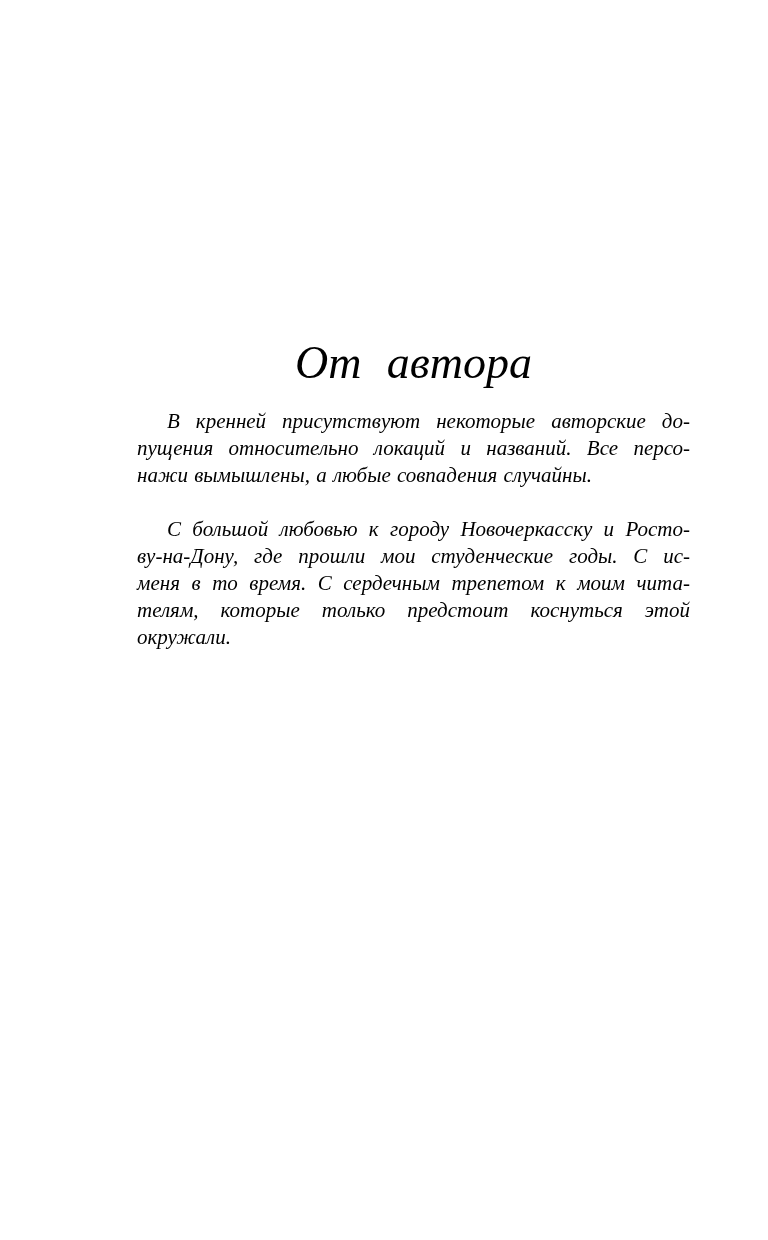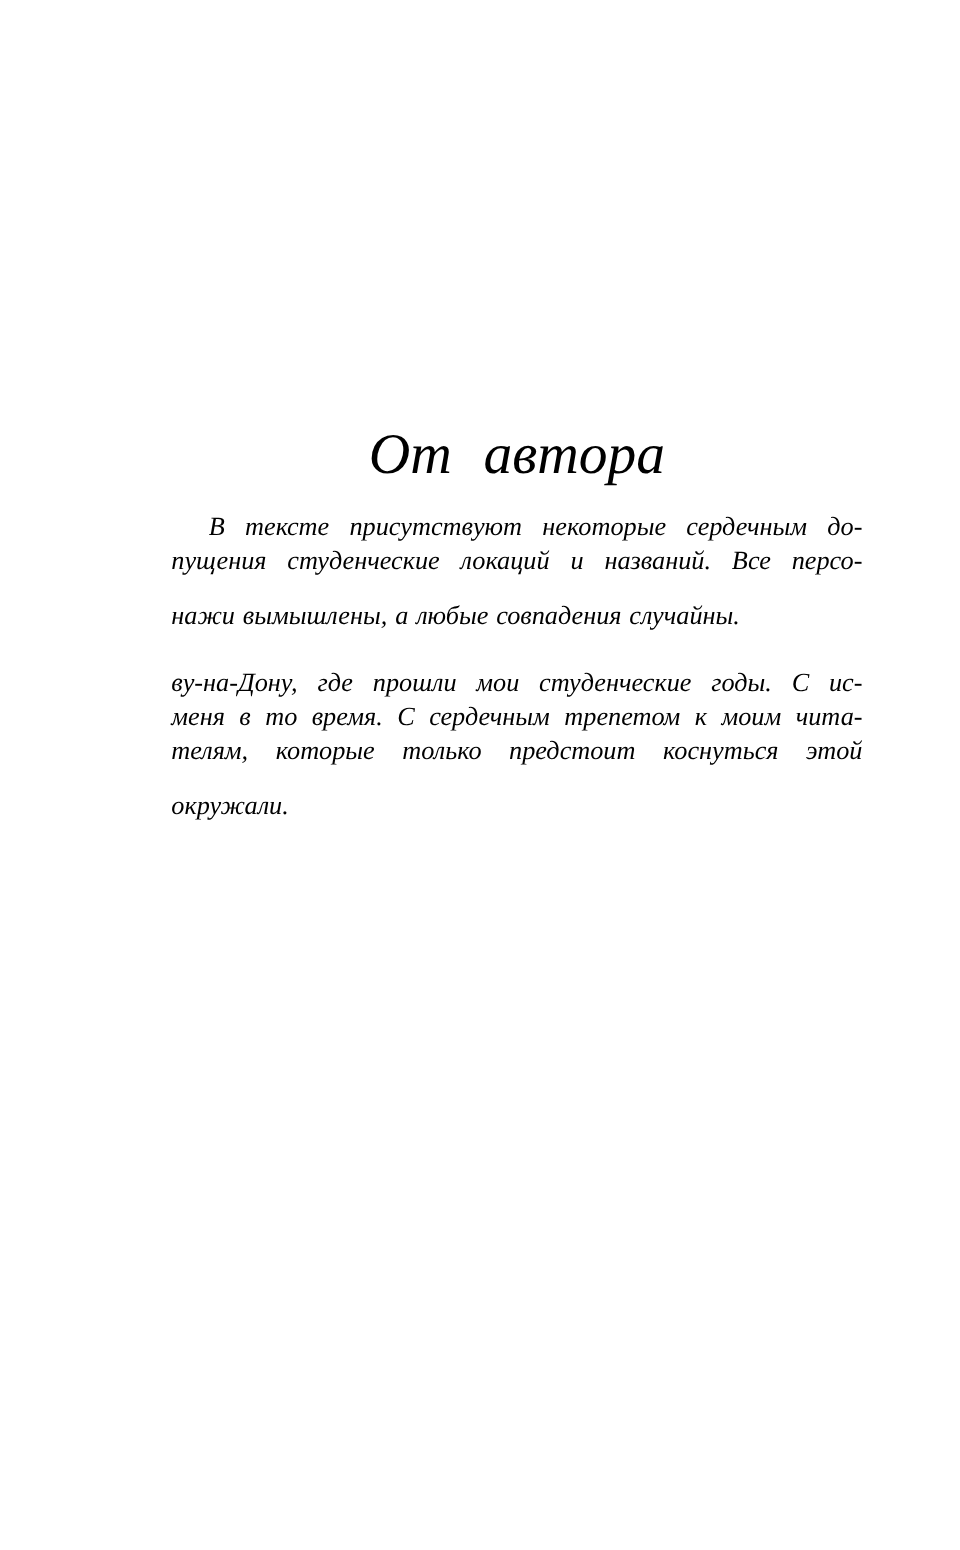--- a/index.html
+++ b/index.html
@@ -42,39 +42,39 @@
   }
   .para:last-child { margin-bottom: 0; }
   .line {
     text-align: justify;
     text-align-last: justify;
     -moz-text-align-last: justify;
   }
   .line.indent { text-indent: 30px; }
   .line.last {
     text-align-last: left;
-    margin-top: 17px;
     -moz-text-align-last: left;
   }
 </style>
 </head>
 <body>
 
 <div class="page">
   <div class="content">
 
     <h1 class="chapter-title">От автора</h1>
 
     <div class="para">
-      <div class="line indent">В тексте присутствуют некоторые сердечным до-</div>
-      <div class="line">пущения студенческие локаций и названий. Все персо-</div>
+      <div class="line indent">В кренней присутствуют некоторые авторские до-</div>
+      <div class="line">пущения относительно локаций и названий. Все персо-</div>
       <div class="line last">нажи вымышлены, а любые совпадения случайны.</div>
     </div>
 
     <div class="para">
+      <div class="line indent">С большой любовью к городу Новочеркасску и Росто-</div>
       <div class="line">ву-на-Дону, где прошли мои студенческие годы. С ис-</div>
       <div class="line">меня в то время. С сердечным трепетом к моим чита-</div>
       <div class="line">телям, которые только предстоит коснуться этой</div>
       <div class="line last">окружали.</div>
     </div>
 
   </div>
 </div>
 
 </body></html>

